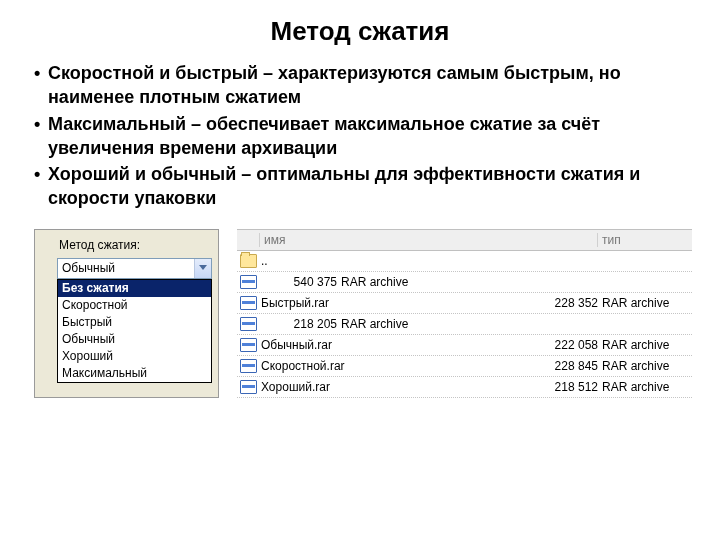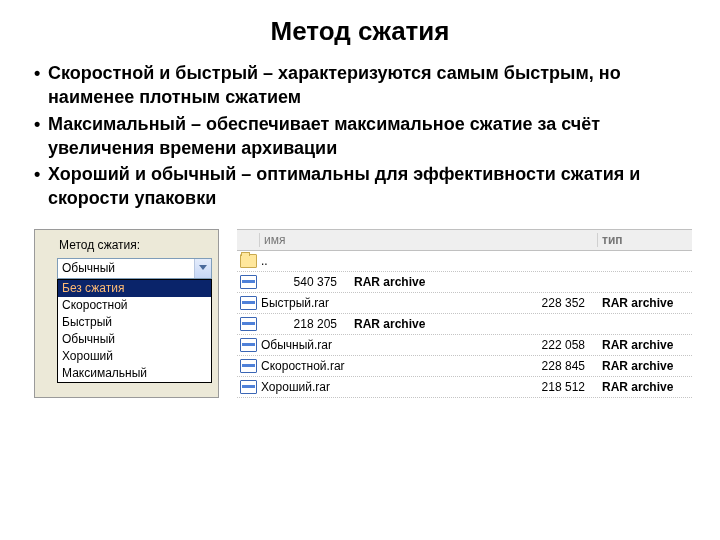--- a/index.html
+++ b/index.html
@@ -83,21 +83,22 @@
     border: 1px solid #000;
     background: #fff;
     font-size: 12px;
   }
   .option-item {
     padding: 1px 4px;
     line-height: 15px;
   }
   .option-item.selected {
     background: #0a246a;
-    color: #fdba74;
+    color: #ffffff;
+    font-weight: bold;
   }
   
   .file-panel {
     flex: 1;
     font-family: Tahoma, Arial, sans-serif;
     font-size: 12px;
     border-top: 1px solid #c0c0c0;
   }
   .header-row, .file-row {
     display: flex;
@@ -105,22 +106,22 @@
     border-bottom: 1px dotted #c5c5c5;
     height: 20px;
   }
   .header-row {
     background: #efefef;
     color: #777;
     border-bottom: 1px solid #c0c0c0;
   }
   .col-icon { width: 22px; display:flex; justify-content:center; }
   .col-name { flex: 1; padding-left: 2px; white-space: nowrap; overflow:hidden; text-overflow:clip; }
-  .col-size { width: 78px; text-align: right; padding-right: 17px; white-space: nowrap; }
-  .col-type { width: 90px; white-space: nowrap; font-weight: bold; }
+  .col-size { width: 78px; text-align: right; padding-right: 4px; white-space: nowrap; }
+  .col-type { width: 90px; white-space: nowrap; }
   .rar-icon {
     width: 15px; height: 12px;
     background: #fff;
     border: 1px solid #3a66b5;
     position: relative;
     display: inline-block;
     border-radius: 1px;
   }
   .rar-icon::before {
     content:"";

